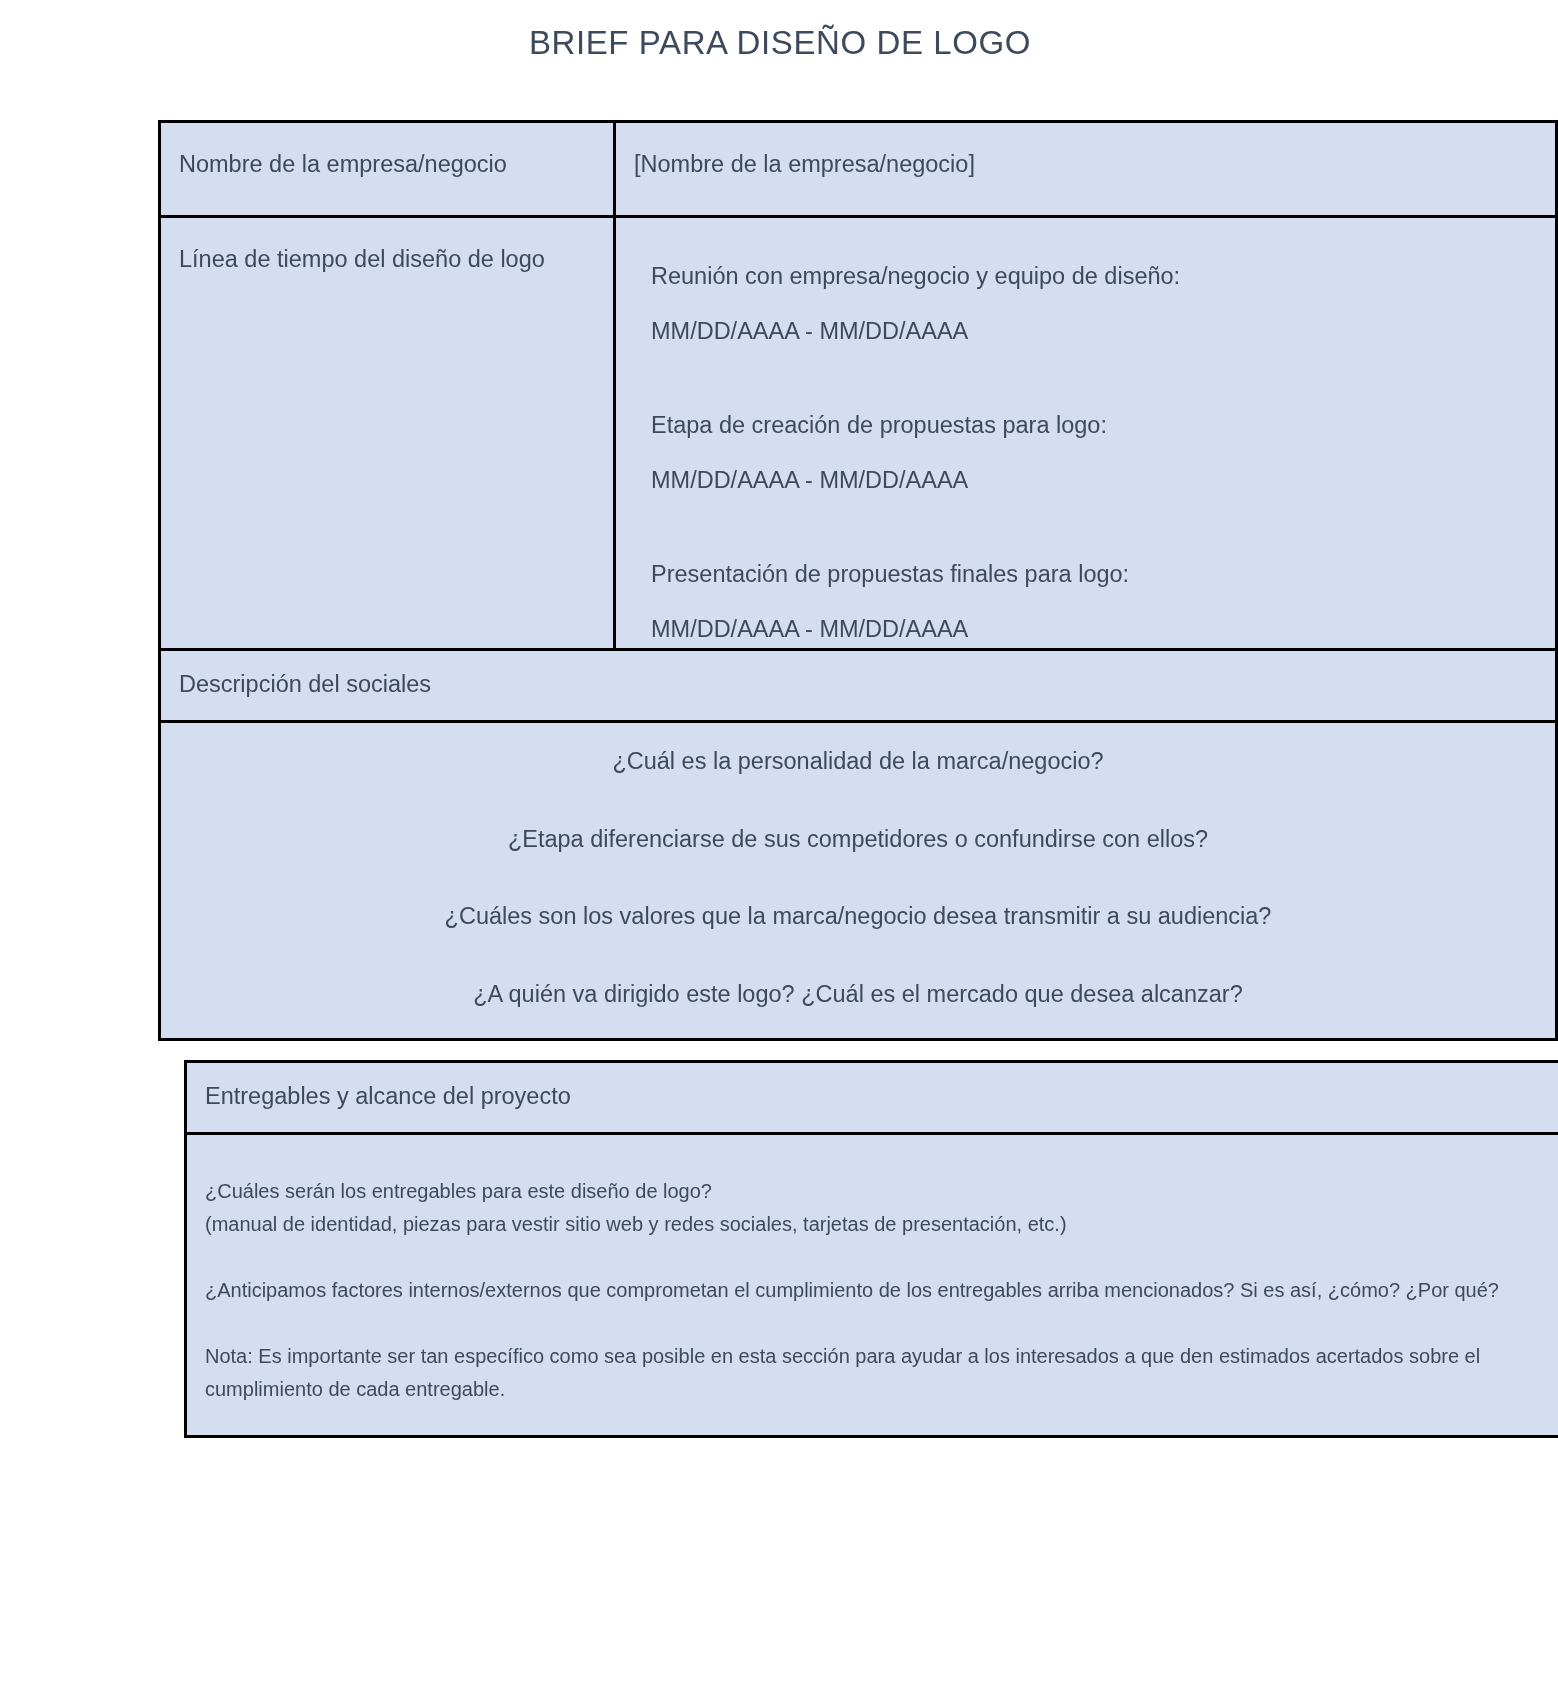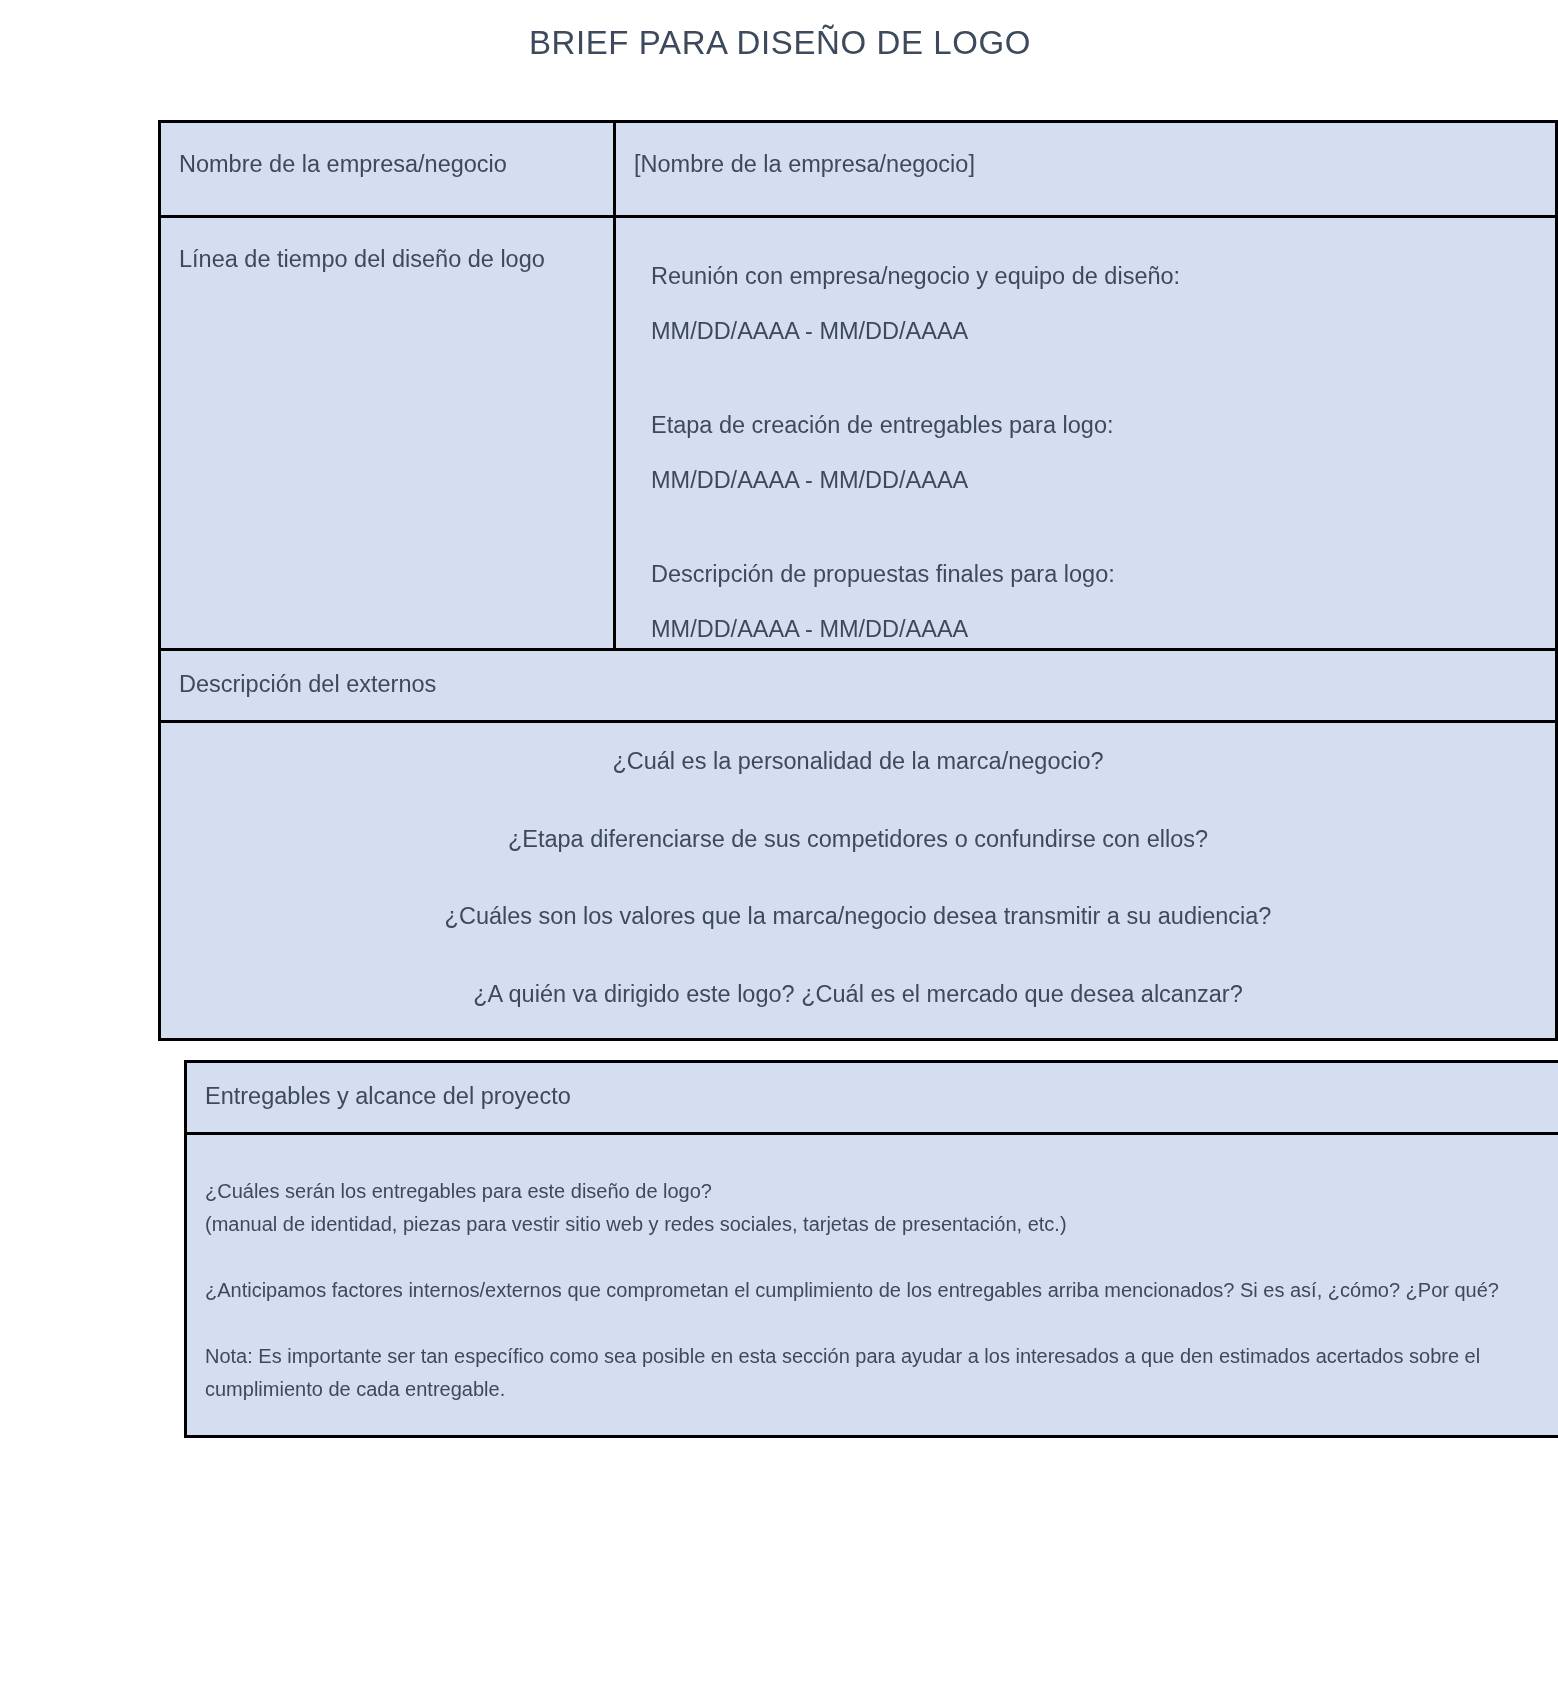--- a/index.html
+++ b/index.html
@@ -132,36 +132,36 @@
         <tr>
           <td class="r1">Nombre de la empresa/negocio</td>
           <td class="r1 ph">[Nombre de la empresa/negocio]</td>
         </tr>
         <tr>
           <td class="tall">Línea de tiempo del diseño de logo</td>
           <td class="tall">
             <p class="para">Reunión con empresa/negocio y equipo de diseño:</p>
             <p class="para">MM/DD/AAAA - MM/DD/AAAA</p>
             <div class="gap"></div>
-            <p class="para">Etapa de creación de entregables para logo:</p>
+            <p class="para">Etapa de creación de propuestas para logo:</p>
             <p class="para">MM/DD/AAAA - MM/DD/AAAA</p>
             <div class="gap"></div>
-            <p class="para">Descripción de propuestas finales para logo:</p>
+            <p class="para">Presentación de propuestas finales para logo:</p>
             <p class="para">MM/DD/AAAA - MM/DD/AAAA</p>
           </td>
         </tr>
       </tbody>
     </table>
   </div>
 
   <div class="desc-wrap">
     <table class="tbl blk-tbl">
       <tbody>
         <tr class="blk-head">
-          <td>Descripción del externos</td>
+          <td>Descripción del sociales</td>
         </tr>
         <tr class="blk-body">
           <td>
             <p class="q-line">¿Cuál es la personalidad de la marca/negocio?</p>
             <div class="q-spacer"></div>
             <p class="q-line">¿Etapa diferenciarse de sus competidores o confundirse con ellos?</p>
             <div class="q-spacer"></div>
             <p class="q-line">¿Cuáles son los valores que la marca/negocio desea transmitir a su audiencia?</p>
             <div class="q-spacer"></div>
             <p class="q-line">¿A quién va dirigido este logo? ¿Cuál es el mercado que desea alcanzar?</p>

